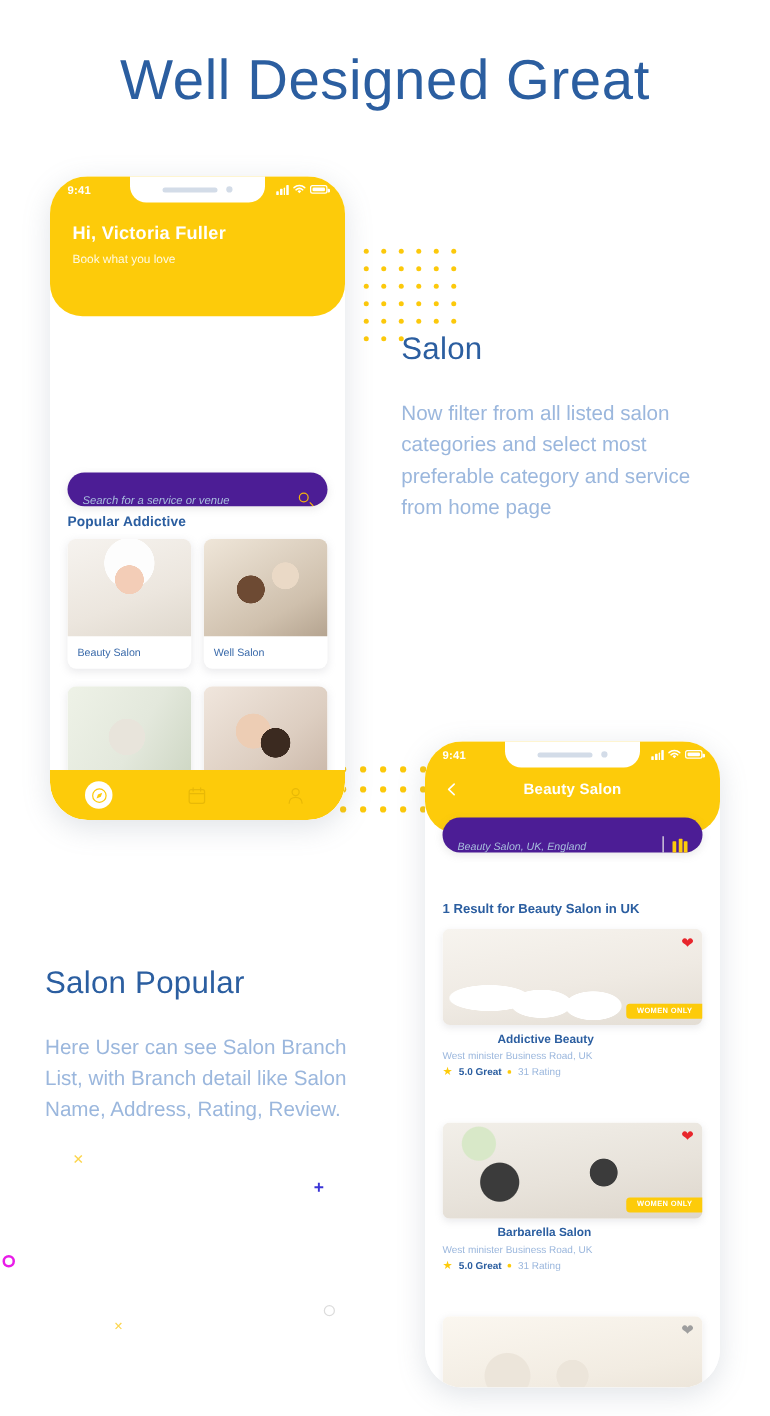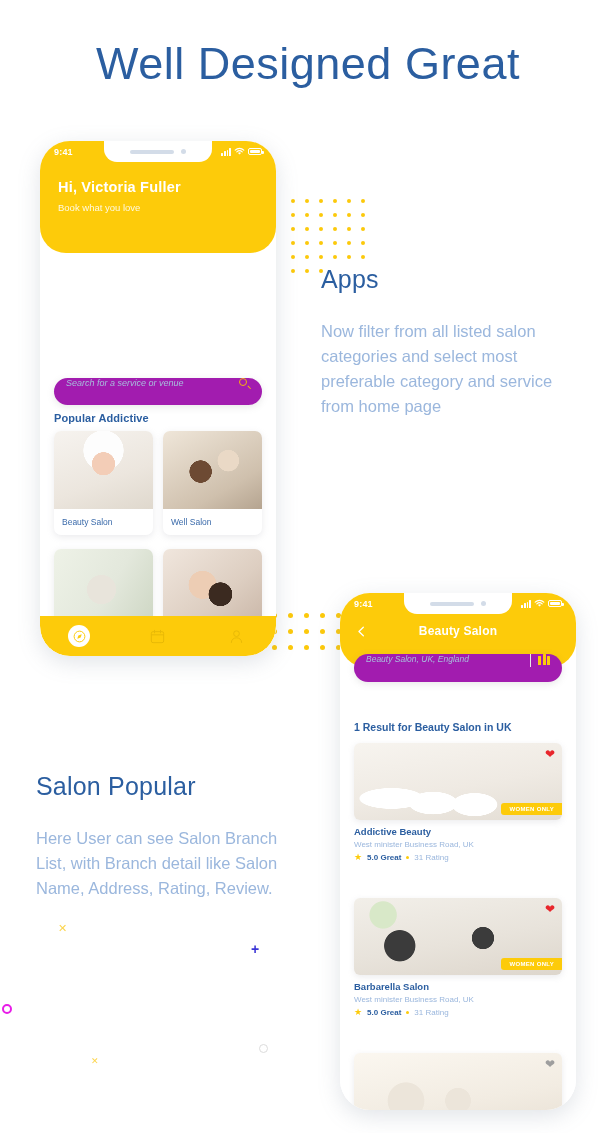--- a/index.html
+++ b/index.html
@@ -120,23 +120,23 @@
     font-size: 14.5px; font-weight: 700; color: #ffffff; letter-spacing: 0.2px;
   }
   .greet-sub {
     position: absolute; left: 18px; top: 61px;
     font-size: 9.5px; color: #fff9e0; font-weight: 400;
   }
 
   
   .search-bar {
     position: absolute; left: 14px; width: 208px; height: 27px;
-    background: #a21caf; border-radius: 14px;
+    background: #4c1d95; border-radius: 14px;
     box-shadow: 0 2px 7px rgba(140,140,140,0.20);
-    display: flex; align-items: flex-start; padding: 0 12px;
+    display: flex; align-items: flex-end; padding: 0 12px;
     z-index: 4;
   }
   #phone-home .search-bar { top: 237px; }
   .search-bar .ph { flex: 1; font-size: 9px; color: #a8bedd; font-style: italic; }
   .mag { width: 11px; height: 11px; position: relative; }
   .mag i { position:absolute; left:0; top:0; width:8px; height:8px; border:1.4px solid #f5b30b; border-radius:50%; }
   .mag u { position:absolute; right:0; bottom:0; width:4px; height:1.4px; background:#f5b30b; transform: rotate(45deg); transform-origin: right bottom; }
 
   
   .p-sec-title {
@@ -241,21 +241,21 @@
   }
   .heart { position:absolute; right:7px; top:5px; font-size:12px; line-height:1; }
   .heart.red { color:#e8262c; }
   .heart.gray { color:#9e9e9e; }
   .badge {
     position:absolute; right:0; bottom:5px;
     background:#fdcb0a; color:#fff; font-size:6px; font-weight:700;
     padding:3px 8px 3px 9px; border-top-left-radius:3px; border-bottom-left-radius:3px;
     letter-spacing:0.3px;
   }
-  .l-name { margin-top:6px; font-size:9.5px; font-weight:700; color:#2b5ea0; }
+  .l-name { margin-top:6px; font-size:9.5px; font-weight:700; color:#2b5ea0;margin-left:44px; }
   .l-addr { margin-top:3px; font-size:8px; color:#9bb7dd; }
   .l-rate { margin-top:4px; display:flex; align-items:center; gap:5px; font-size:8px; }
   .l-rate .star { color:#fdcb0a; font-size:9px; line-height:1; }
   .l-rate .score { color:#2b5ea0; font-weight:700; }
   .l-rate .dot { width:3px;height:3px;border-radius:50%;background:#fdcb0a; }
   .l-rate .cnt { color:#9bb7dd; }
 </style>
 </head>
 <body>
 
@@ -310,21 +310,21 @@
     <i style="background: rgb(252, 201, 11);"></i>
     <i style="background: rgb(252, 201, 11);"></i>
     <i style="background: rgb(252, 201, 11);"></i>
     <i style="background: rgb(252, 201, 11);"></i>
     <i style="background: rgb(252, 201, 11);"></i>
     <i style="background: rgb(252, 201, 11);"></i>
     <i style="background: rgb(252, 201, 11);"></i>
     <i style="background: rgb(252, 201, 11);"></i>
   </div>
 
-<div class="section-head" id="home-head">Apps</div>
+<div class="section-head" id="home-head">Salon</div>
 <div class="section-body" id="home-body">Now filter from all listed salon categories and select most preferable category and service from home page</div>
 
 <div class="section-head" id="branch-head">Salon Popular</div>
 <div class="section-body" id="branch-body">Here User can see Salon Branch List, with Branch detail like Salon Name, Address, Rating, Review.</div>
 
 <div class="deco deco-x" style="left:58px; top:923px;">✕</div>
 <div class="deco deco-plus" style="left:251px; top:942px;">+</div>
 <div class="deco deco-ring" style="left:2px; top:1004px;"></div>
 <div class="deco deco-ring-gray" style="left:259px; top:1044px;"></div>
 <div class="deco deco-x" style="left:91px; top:1057px; font-size:9px;">✕</div>

